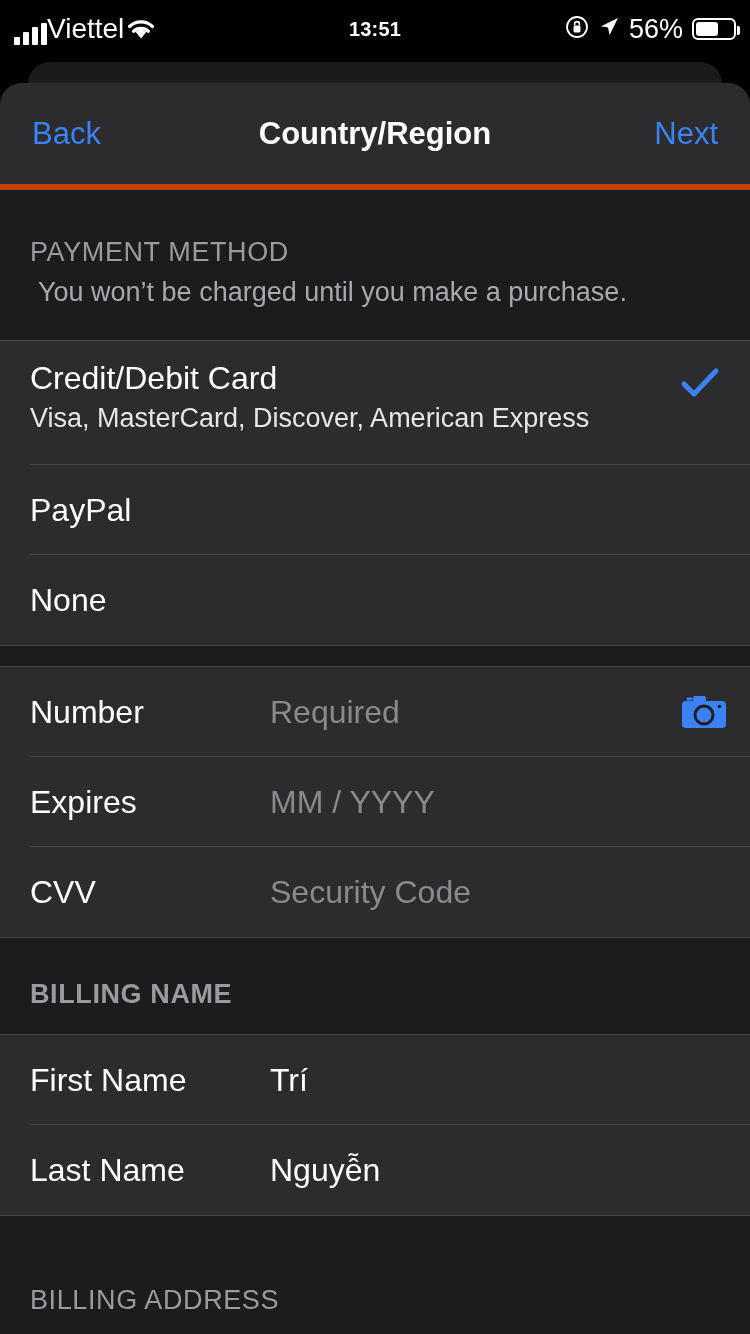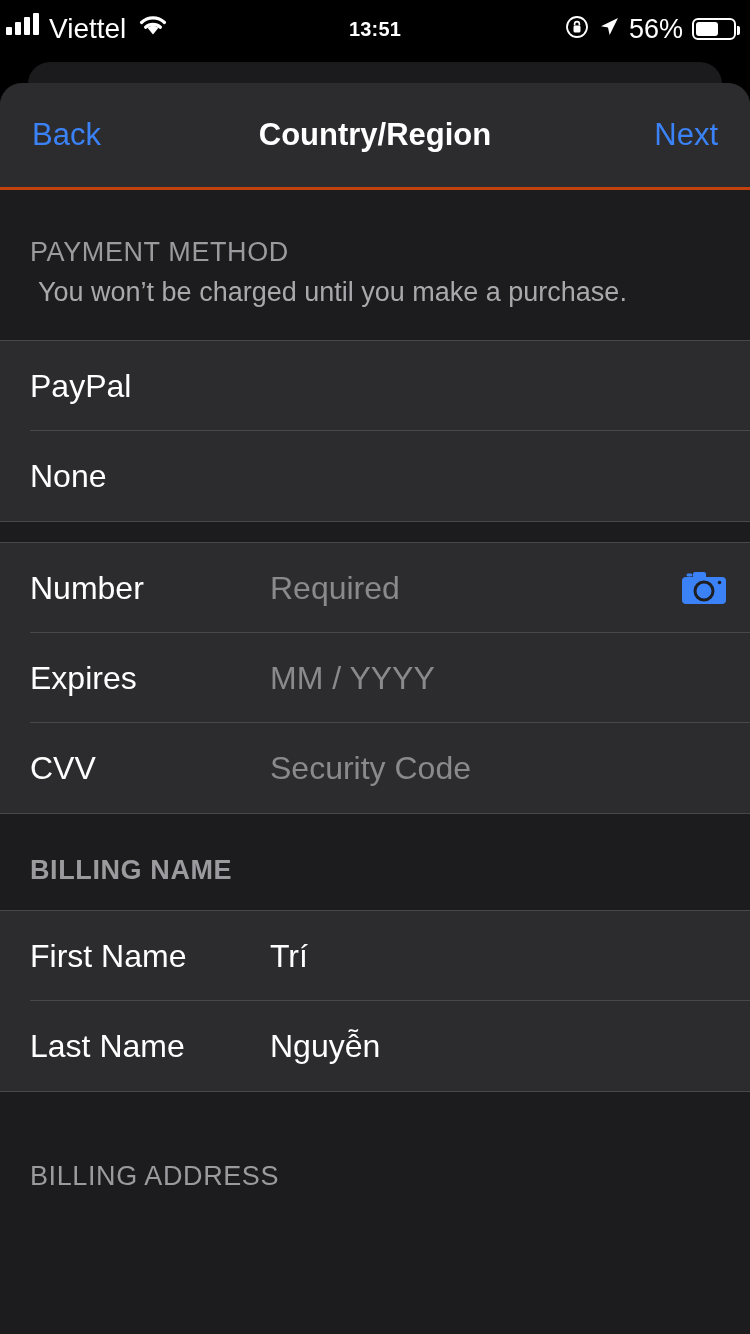--- a/index.html
+++ b/index.html
@@ -10,21 +10,21 @@
     overflow:hidden;
   }
   .screen { position:relative; width:750px; height:1334px; background:#000; }
 
   
   .statusbar{
     position:absolute; top:0; left:0; width:750px; height:58px;
     background:#000; color:#fff;
     display:flex; align-items:center;
   }
-  .sb-left{ position:absolute; left:6px; display:flex; align-items:flex-start; gap:10px; }
+  .sb-left{ position:absolute; left:14px; display:flex; align-items:flex-end; }
   .sb-center{ position:absolute; left:0; width:750px; text-align:center;
               font-size:20px; font-weight:600; letter-spacing:.2px; }
   .sb-right{ position:absolute; right:14px; display:flex; align-items:center; gap:9px; }
   .sb-carrier{ font-size:28px; font-weight:400; }
   .sb-pct{ font-size:27px; font-weight:400; }
   .bars{ display:flex; align-items:flex-end; gap:3px; height:22px; }
   .bars i{ display:block; width:6px; background:#fff; border-radius:1px; }
   .bars i:nth-child(1){ height:8px; }
   .bars i:nth-child(2){ height:13px; }
   .bars i:nth-child(3){ height:18px; }
@@ -42,21 +42,21 @@
     background:#1b1b1d; border-radius:22px 22px 0 0;
   }
   .sheet-front{
     position:absolute; top:83px; left:0; width:750px; height:1251px;
     background:#1c1c1e; border-radius:22px 22px 0 0; overflow:hidden;
   }
 
   
   .navbar{
     position:relative; height:107px; background:#2c2c2e;
-    border-bottom:3px solid #c2410c;
+    border-bottom:6px solid #c2410c;
     display:flex; align-items:center;
   }
   .nav-back{
     position:absolute; left:32px; font-size:31px; color:#3b82f7;
     background:none; border:none; font-family:inherit; cursor:pointer;
   }
   .nav-title{
     width:100%; text-align:center; font-size:31px; font-weight:700; color:#fff;
   }
   .nav-next{
@@ -165,20 +165,32 @@
 
     <div class="list">
 
       <div class="section-header" style="height:150px; padding-bottom:32px;">
         <div class="section-title">PAYMENT METHOD</div>
         <div class="section-sub">You won’t be charged until you make a purchase.</div>
       </div>
 
       <div class="group">
 
+        <div class="cell tall">
+          <div class="cell-stack">
+            <span class="cell-label compact">Credit/Debit Card</span>
+            <span class="cell-sub">Visa, MasterCard, Discover, American Express</span>
+          </div>
+          <span class="checkmark">
+            <svg width="40" height="32" viewBox="0 0 40 32">
+              <path d="M4 17 L14 27 L36 4" stroke="#3b82f7" stroke-width="5" fill="none" stroke-linecap="round" stroke-linejoin="round"></path>
+            </svg>
+          </span>
+          <span class="sep"></span>
+        </div>
 
         <div class="cell">
           <span class="cell-label">PayPal</span>
           <span class="sep"></span>
         </div>
 
         <div class="cell">
           <span class="cell-label">None</span>
         </div>
       </div>

